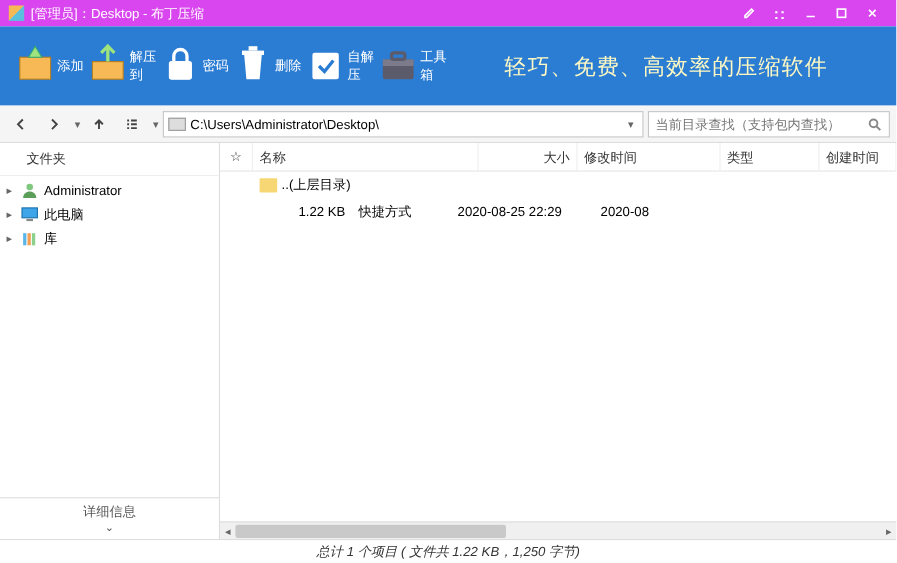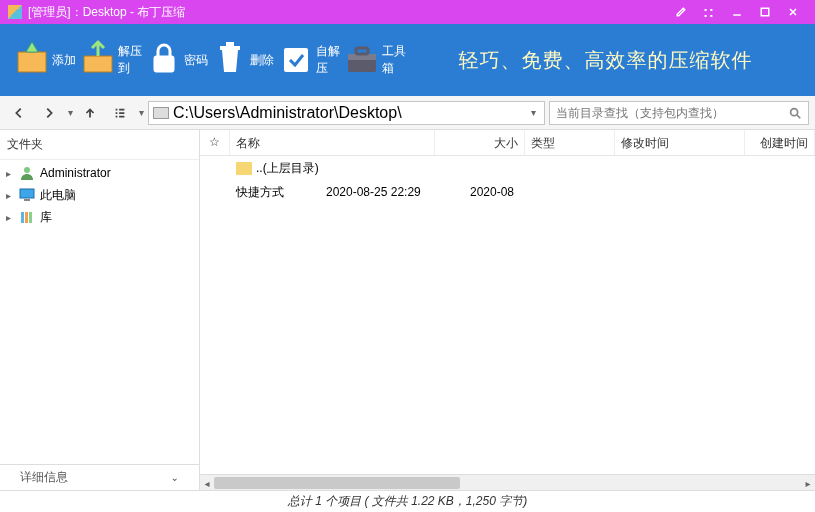--- a/index.html
+++ b/index.html
@@ -16,46 +16,46 @@
 .tool-item { display: flex; align-items: center; width: 66px; cursor: pointer; color: #fff; font-size: 12px; }
 .tool-icon { width: 40px; height: 40px; margin-bottom: 4px; display: flex; align-items: center; justify-content: center; }
 .toolbar-slogan { flex: 1; text-align: center; color: #fef9c3; font-size: 20px; font-family: "STKaiti","KaiTi",cursive; letter-spacing: 1px; }
 
 .navbar { background: #f5f5f5; border-bottom: 1px solid #ddd; height: 34px; display: flex; align-items: center; padding: 0 6px; gap: 4px; }
 .nav-btn { width: 26px; height: 26px; display: flex; align-items: center; justify-content: center; cursor: pointer; border-radius: 3px; }
 .nav-btn svg { width: 14px; height: 14px; stroke: #444; stroke-width: 2; fill: none; }
 .nav-dropdown { font-size: 10px; color: #666; padding-left: 2px; }
 .path-input { flex: 1; height: 24px; border: 1px solid #c5c5c5; background: #fff; display: flex; align-items: center; padding: 0 4px; font-size: 12px; }
 .path-input .drive-icon { width: 16px; height: 12px; background: #ddd; border: 1px solid #999; margin-right: 4px; }
-.path-input input { border: none; outline: none; flex: 1; font-size: 16px; }
+.path-input input { border: none; outline: none; flex: 1; font-size: 12px; }
 .path-dd { font-size: 10px; color: #666; padding: 0 4px; cursor: pointer; }
-.search-box { width: 260px; height: 24px; border: 1px solid #c5c5c5; background: #fff; display: flex; align-items: center; padding: 0 6px; }
+.search-box { width: 220px; height: 24px; border: 1px solid #c5c5c5; background: #fff; display: flex; align-items: center; padding: 0 6px; }
 .search-box input { border: none; outline: none; flex: 1; font-size: 12px; color: #999; }
 .search-box svg { width: 14px; height: 14px; stroke: #888; stroke-width: 2; fill: none; }
 
 .body-row { flex: 1; display: flex; min-height: 0; }
 .sidebar { width: 200px; border-right: 1px solid #ddd; display: flex; flex-direction: column; font-size: 12px; }
-.side-head { padding: 6px 7px; color: #333; border-bottom: 1px solid #eee; }
+.side-head { padding: 6px 24px; color: #333; border-bottom: 1px solid #eee; }
 .tree { flex: 1; overflow: auto; padding: 2px 0; }
 .tree-item { display: flex; align-items: center; height: 22px; padding-left: 6px; cursor: pointer; }
 .tree-item.selected { background: #cde6ff; }
 .tree-toggle { width: 12px; font-size: 10px; color: #666; }
 .tree-icon { width: 18px; height: 14px; margin-right: 4px; display: flex; align-items: center; justify-content: center; }
-.side-detail { border-top: 1px solid #ddd; padding: 4px 20px; display: flex; align-items: center; color: #555; }
+.side-detail { border-top: 1px solid #ddd; padding: 4px 3px; display: flex; align-items: center; color: #555; flex-direction: column; }
 .side-detail .chev { font-size: 10px; }
 
 .listpane { flex: 1; display: flex; flex-direction: column; min-width: 0; }
 .list-header { display: flex; background: #fff; border-bottom: 1px solid #e5e5e5; font-size: 12px; color: #333; height: 26px; }
 .col { padding: 5px 6px; border-right: 1px solid #eee; white-space: nowrap; overflow: hidden; }
 .col-star { width: 30px; text-align: center; }
 .col-name { flex: 1; }
 .col-size { width: 90px; text-align: right; }
 .col-type { width: 90px; }
 .col-mod { width: 130px; }
-.col-create { width: 70px; text-align: right; }
+.col-create { width: 70px; }
 .list-body { flex: 1; overflow: auto; font-size: 12px; }
 .row { display: flex; height: 24px; align-items: center; cursor: pointer; }
 .row .col { border-right: none; }
 .row .folder-ic { width: 16px; height: 13px; background: #f7d774; border-radius: 1px; display: inline-block; margin-right: 4px; vertical-align: middle; }
 .scroll-slot { height: 16px; background: #f0f0f0; border-top: 1px solid #ddd; position: relative; }
 .scroll-thumb { position: absolute; left: 14px; top: 2px; width: 40%; height: 12px; background: #c9c9c9; border-radius: 2px; }
 .scroll-arrow { position: absolute; top: 0; width: 14px; height: 16px; display: flex; align-items: center; justify-content: center; font-size: 10px; color: #666; }
 .scroll-arrow.left { left: 0; }
 .scroll-arrow.right { right: 0; }
 
@@ -229,35 +229,36 @@
       <span style="flex:1"></span>
       <span class="chev">⌄</span>
     </div>
   </div>
 
   <div class="listpane">
     <div class="list-header">
       <div class="col col-star">☆</div>
       <div class="col col-name">名称</div>
       <div class="col col-size">大小</div>
+      <div class="col col-mod">修改时间</div>
       <div class="col col-type">类型</div>
-      <div class="col col-mod">修改时间</div>
       <div class="col col-create">创建时间</div>
     </div>
     <div class="list-body" id="list-body">
         <div class="row">
           <div class="col col-star"></div>
           <div class="col col-name"><span class="folder-ic"></span>..(上层目录)</div>
           <div class="col col-size"></div>
           <div class="col col-type"></div>
           <div class="col col-mod"></div>
           <div class="col col-create"></div>
         </div>
         <div class="row">
           <div class="col col-star"></div>
+          <div class="col col-size">1.22 KB</div>
           <div class="col col-type">快捷方式</div>
           <div class="col col-mod">2020-08-25 22:29</div>
           <div class="col col-create">2020-08</div>
         </div>
       </div>
     <div class="scroll-slot">
       <span class="scroll-arrow left">◂</span>
       <div class="scroll-thumb"></div>
       <span class="scroll-arrow right">▸</span>
     </div>

